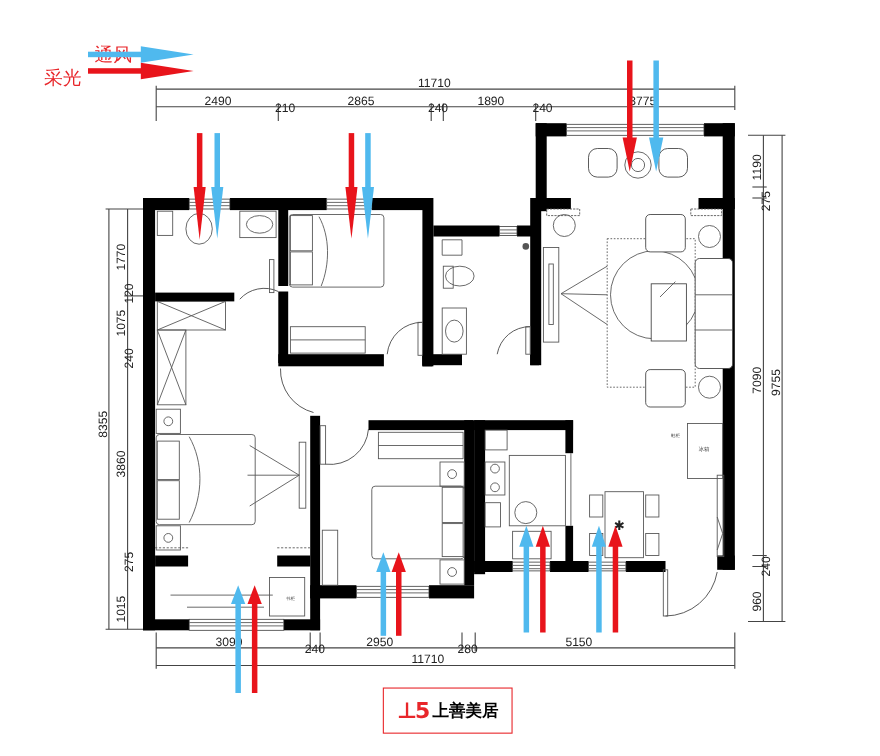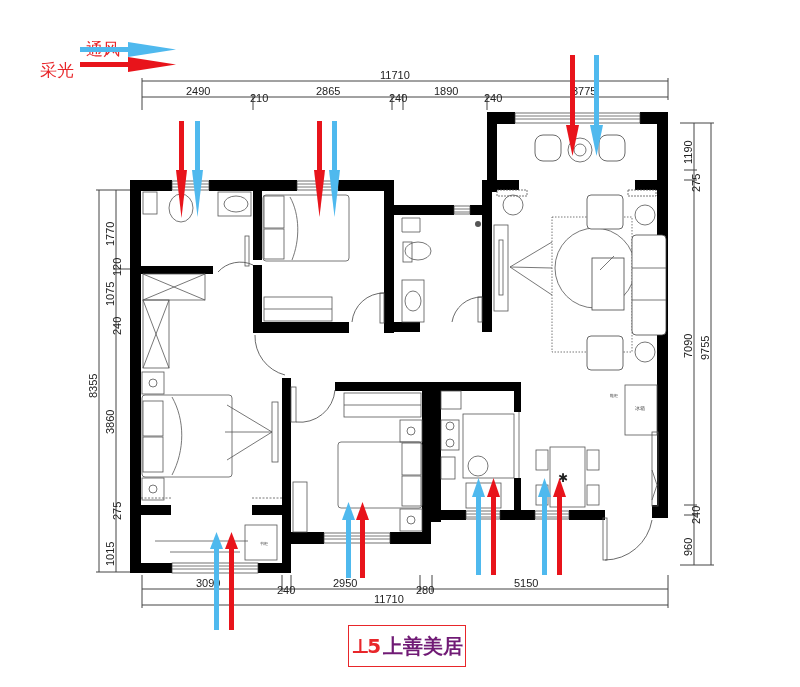--- a/index.html
+++ b/index.html
@@ -10,21 +10,21 @@
   .dim { font-family:"Liberation Sans", sans-serif; font-size:11px; fill:#222; }
   .dimline { stroke:#444; stroke-width:1; fill:none; }
   .wall { fill:#000; }
   .furn { fill:none; stroke:#555; stroke-width:0.8; }
   .furn-d { fill:#fff; stroke:#444; stroke-width:0.8; }
   .win { fill:#fff; stroke:#333; stroke-width:0.7; }
   .door { fill:none; stroke:#444; stroke-width:0.8; }
   .logo { position:absolute; left:348px; top:625px; width:118px; height:42px; border:1.5px solid #e8262a;
           box-sizing:border-box; display:flex; align-items:center; justify-content:center; }
   .logo-mark { color:#e8262a; font-family:"DejaVu Sans", sans-serif; font-size:20px; font-weight:bold; margin-right:4px; letter-spacing:-2px; }
-  .logo-text { color:#701a75; font-family:"DejaVu Sans", sans-serif; font-size:20px; font-weight:bold; }
+  .logo-text { color:#000000; font-family:"DejaVu Sans", sans-serif; font-size:15px; font-weight:bold; }
 </style>
 </head>
 <body>
 
 <div class="legend-label" style="left:38px; top:38px;margin-left:48px;">通风</div>
 <div class="legend-label" style="left:40px; top:59px;">采光</div>
 
 <svg id="plan" viewBox="0 0 800 687" xmlns="http://www.w3.org/2000/svg">
   <defs>
     <marker id="ahB" markerWidth="6" markerHeight="6" refX="3" refY="3" orient="auto">

